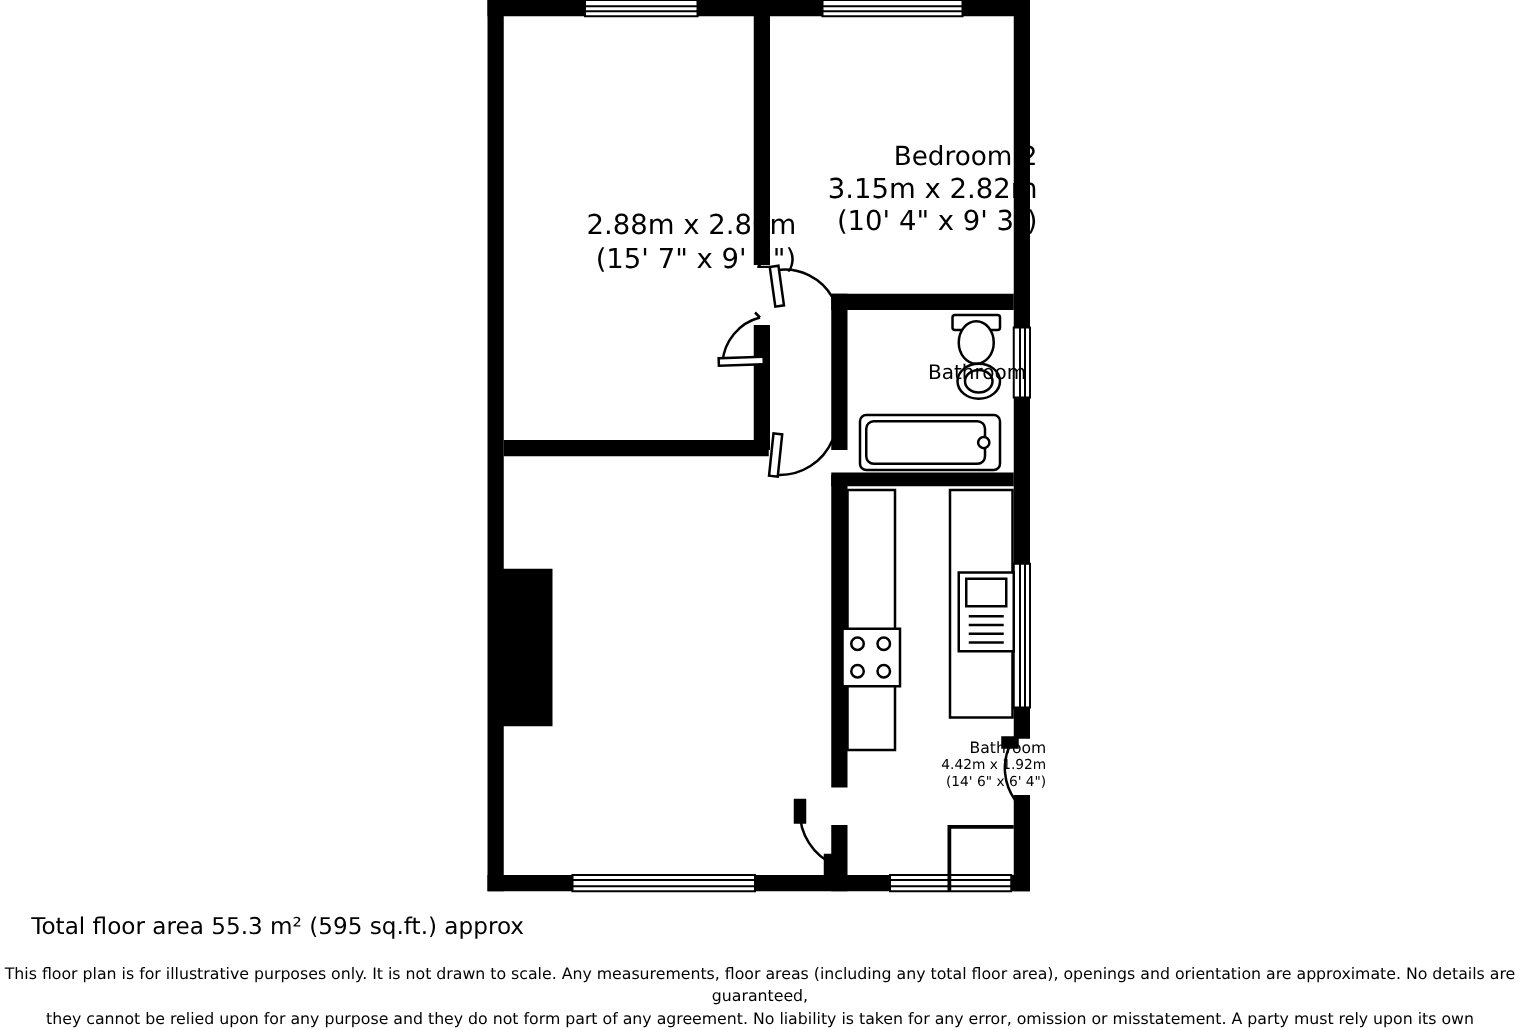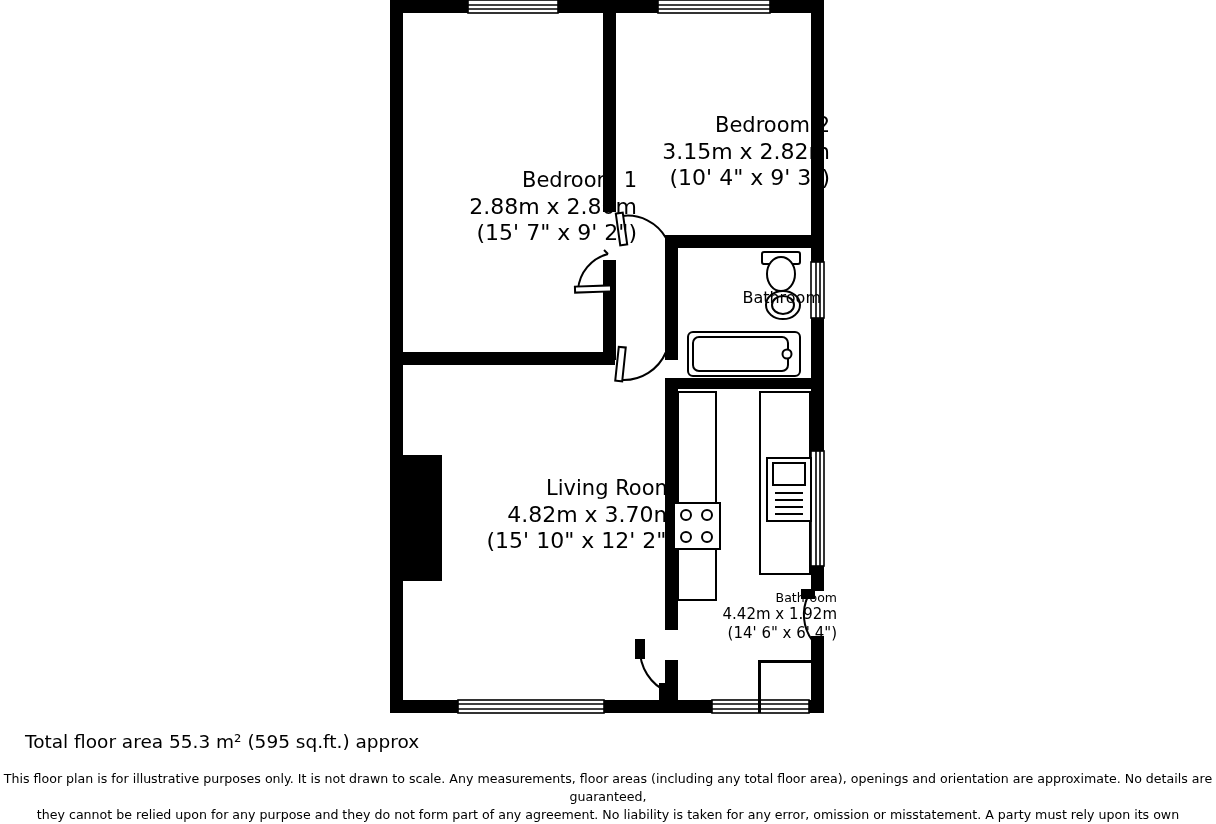--- a/index.html
+++ b/index.html
@@ -37,21 +37,21 @@
   }
   .room-label .rname {
     display: block;
     font-size: 21px;
   }
   .room-label .rdim {
     display: block;
     font-size: 22px;
   }
   .room-label.small .rname { font-size: 12.5px; }
-  .room-label.small .rdim { font-size: 15px; }
+  .room-label.small .rdim { font-size: 11px; }
   .room-label.plain .rname { font-size: 16px; }
 
   #bedroom1-label { left: 372px; top: 168px; width: 265px; }
   #bedroom2-label { left: 590px; top: 113px; width: 240px; }
   #livingroom-label { left: 405px; top: 476px; width: 270px; }
   #bathroom-label { left: 646px; top: 288px; width: 175px; }
   #kitchen-label { left: 672px; top: 590px; width: 165px; }
 
   #total-area {
     position: absolute;
@@ -230,36 +230,30 @@
       </g>
     </g>
 
     <g>
       <rect x="400" y="455" width="42" height="126" fill="#000000"></rect>
     </g>
 
   </svg>
 
   <div class="room-label" id="bedroom1-label">
-    <span class="rname">Bedroom 1</span>
     <span class="rdim">2.88m x 2.80m</span>
     <span class="rdim">(15' 7" x 9' 2")</span>
   </div>
 
   <div class="room-label" id="bedroom2-label">
     <span class="rname">Bedroom 2</span>
     <span class="rdim">3.15m x 2.82m</span>
     <span class="rdim">(10' 4" x 9' 3")</span>
   </div>
 
-  <div class="room-label" id="livingroom-label">
-    <span class="rname">Living Room</span>
-    <span class="rdim">4.82m x 3.70m</span>
-    <span class="rdim">(15' 10" x 12' 2")</span>
-  </div>
 
   <div class="room-label plain" id="bathroom-label">
     <span class="rname">Bathroom</span>
   </div>
 
   <div class="room-label small" id="kitchen-label">
     <span class="rname">Bathroom</span>
     <span class="rdim">4.42m x 1.92m</span>
     <span class="rdim">(14' 6" x 6' 4")</span>
   </div>

